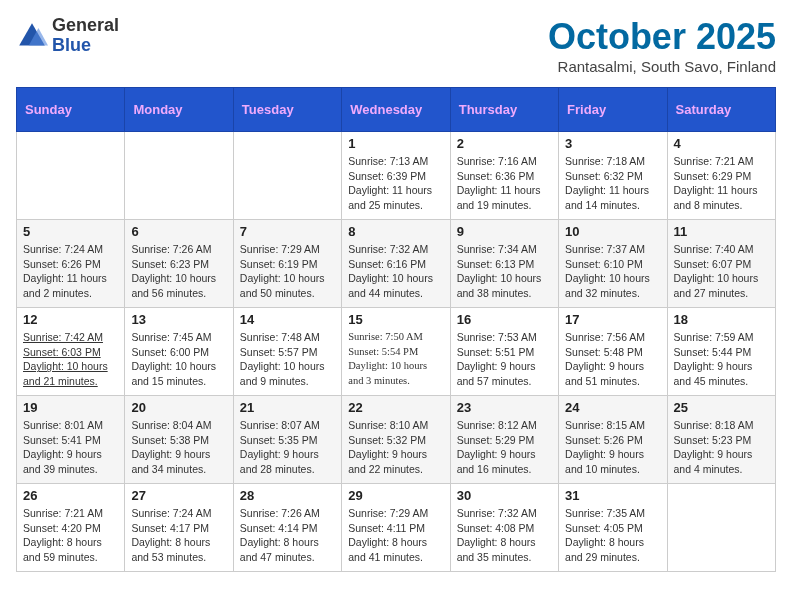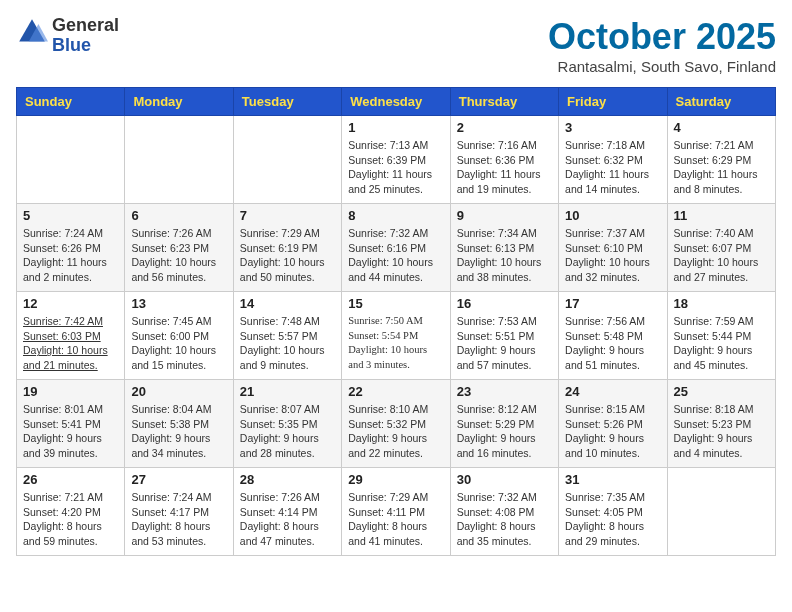--- a/index.html
+++ b/index.html
@@ -11,21 +11,21 @@
       padding: 16px;
     }
     .header-area {
       display: flex;
       justify-content: space-between;
       align-items: flex-start;
       margin-bottom: 12px;
     }
     .logo {
       display: flex;
-      align-items: flex-start;
+      align-items: center;
       gap: 4px;
     }
     .logo-text {
       font-size: 18px;
       font-weight: bold;
       line-height: 1.1;
     }
     .logo-general { color: #333; }
     .logo-blue { color: #2255aa; }
     .logo-icon {
@@ -44,23 +44,23 @@
       font-size: 15px;
       color: #444;
     }
     .calendar {
       width: 100%;
       border-collapse: collapse;
       font-size: 11px;
     }
     .calendar th {
       background: #2255cc;
-      color: #fde047;
+      color: #f0abfc;
       text-align: left;
-      padding: 6px 8px;
+      padding: 14px 8px;
       font-size: 13px;
       font-weight: bold;
       border: 1px solid #1a44aa;
     }
     .calendar td {
       border: 1px solid #ccc;
       vertical-align: top;
       padding: 4px 6px;
       width: 108px;
       height: 88px;

